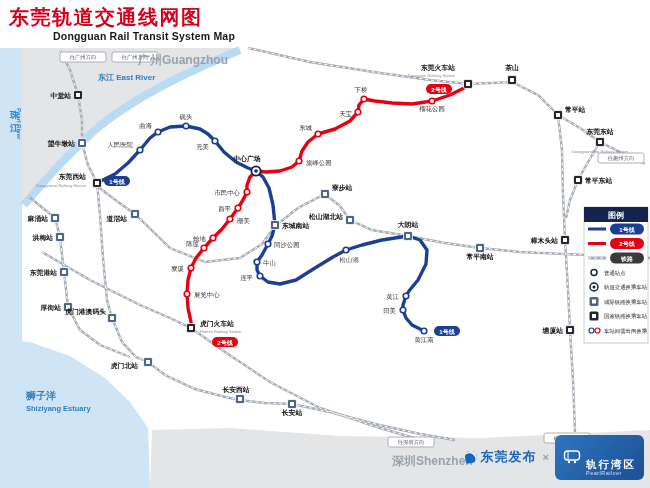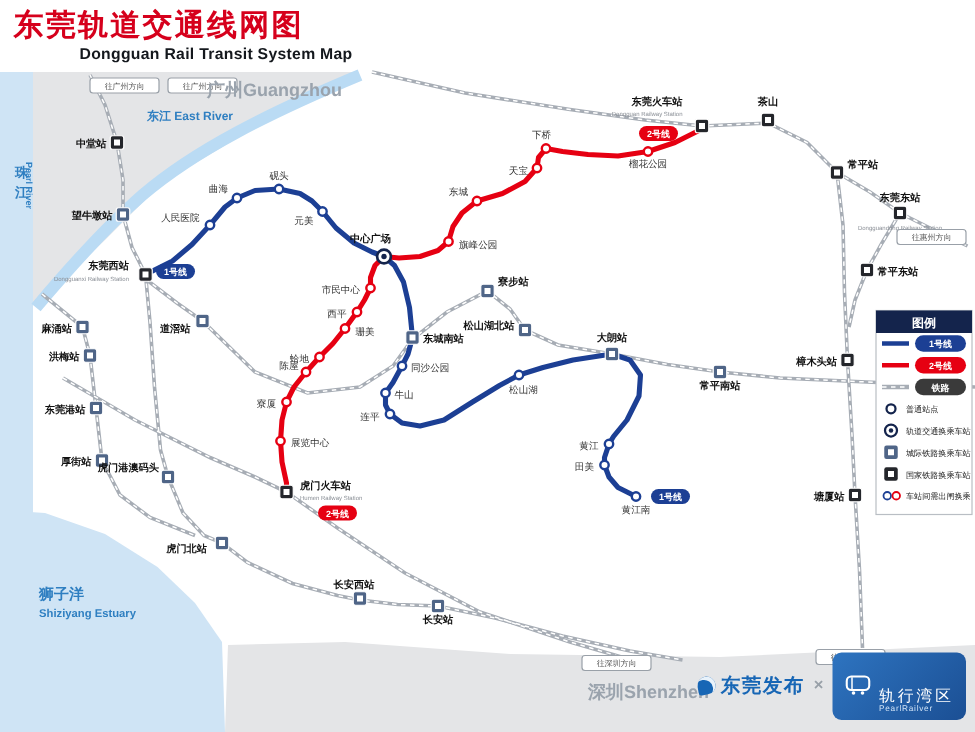--- a/index.html
+++ b/index.html
@@ -14,21 +14,21 @@
   .title-cn{color:#d6001c;font-size:20px;font-weight:bold;letter-spacing:1.5px;line-height:1.1;}
   .title-en{color:#14181d;font-size:10.5px;font-weight:bold;margin-top:2px;letter-spacing:.2px;padding-left:44px;}
   .logos{position:absolute;right:6px;bottom:8px;display:flex;align-items:center;gap:6px;}
   .fabu{display:flex;align-items:center;gap:4px;}
   .fabu-ic{width:12px;height:12px;border-radius:50% 50% 50% 2px;background:#1766b5;
            box-shadow:inset -2px 2px 0 #e8f2fb;transform:rotate(-10deg);}
   .fabu-txt{color:#1766b5;font-size:13px;font-weight:bold;letter-spacing:1px;}
   .lx{color:#98a0a8;font-size:11px;font-weight:bold;}
   .pearl{display:flex;align-items:center;gap:5px;padding:4px 8px;border-radius:6px;
          background:linear-gradient(135deg,#2e74c0,#1b4f94);}
-  .pt .pcn{color:#fff;font-size:10.5px;font-weight:normal;letter-spacing:2px;line-height:1;margin-top:20px;}
+  .pt .pcn{color:#fff;font-size:10.5px;font-weight:bold;letter-spacing:2px;line-height:1;margin-top:20px;}
   .pt .pen{color:#cfe2f6;font-size:5.5px;letter-spacing:.5px;margin-top:1px;}
 </style>
 </head>
 <body>
 
 <div class="stage">
 <svg id="map" width="650" height="488" viewBox="0 0 650 488">
 
   <g>
     <polygon points="0,48 238,48 165,88 108,122 70,160 30,198 0,212" fill="#e4e5e7"></polygon>

